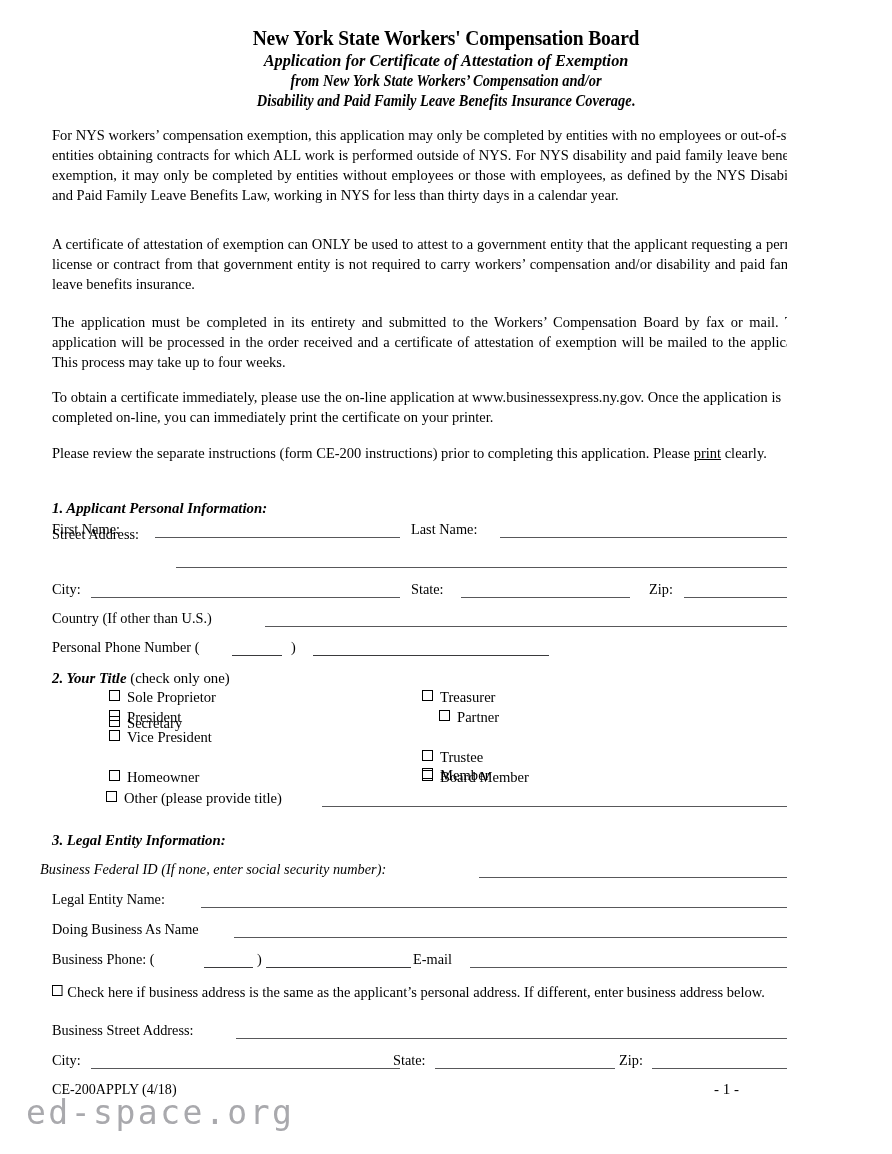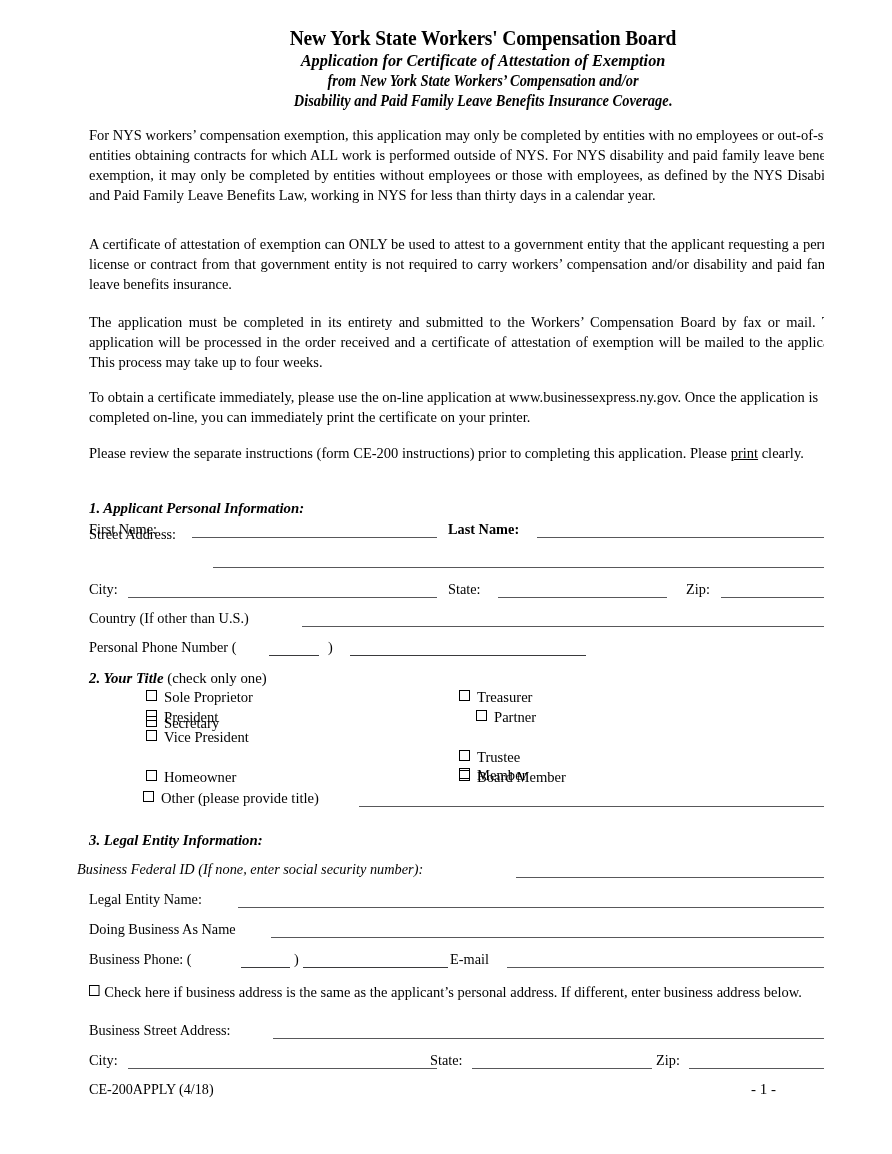--- a/index.html
+++ b/index.html
@@ -9,21 +9,20 @@
   }
   #page {
     position: relative;
     width: 787px;
     height: 1154px;
     background: #ffffff;
     overflow: hidden;
     font-family: "Liberation Serif", "DejaVu Serif", serif;
     color: #000000;
     box-sizing: border-box;
-    margin-left: 37px;
   }
 
   
   .title-block {
     position: absolute;
     left: 0;
     top: 26px;
     width: 892px;
     text-align: center;
   }
@@ -182,21 +181,21 @@
   <div class="para" style="top:312px;">The application must be completed in its entirety and submitted to the Workers’ Compensation Board by fax or mail. The application will be processed in the order received and a certificate of attestation of exemption will be mailed to the applicant. This process may take up to four weeks.</div>
   <div class="para nojust" style="top:387px;">To obtain a certificate immediately, please use the on-line application at www.businessexpress.ny.gov. Once the application is completed on-line, you can immediately print the certificate on your printer.</div>
   <div class="para" style="top:443px;"><span>Please review the separate instructions (form CE-200 instructions) prior to completing this application. Please </span><span class="u">print</span><span> clearly.</span></div>
 
   <div class="sec-head" style="top:499px;">1. Applicant Personal Information:</div>
 
   <div class="frow" style="left:52px; top:521px;">
     <span class="lbl">First Name:</span>
   </div>
   <div class="rule" style="left:155px; top:537px; width:245px;"></div>
-  <div class="frow" style="left:411px; top:521px;font-weight:bold;">
+  <div class="frow" style="left:411px; top:521px;">
     <span class="lbl">Last Name:</span>
   </div>
   <div class="rule" style="left:500px; top:537px; width:343px;"></div>
 
   <div class="frow" style="left:52px; top:526px;">
     <span class="lbl">Street Address:</span>
   </div>
   <div class="rule" style="left:176px; top:567px; width:667px;"></div>
 
   <div class="frow" style="left:52px; top:581px;">
@@ -313,14 +312,15 @@
   </div>
   <div class="rule" style="left:435px; top:1068px; width:180px;"></div>
   <div class="frow" style="left:619px; top:1052px;">
     <span class="lbl">Zip:</span>
   </div>
   <div class="rule" style="left:652px; top:1068px; width:191px;"></div>
 
   <div class="footer-left">CE-200APPLY (4/18)</div>
   <div class="footer-right">- 1 -</div>
 
+  <div class="watermark">ed-space.org</div>
 
 </div>
 
 </body></html>

